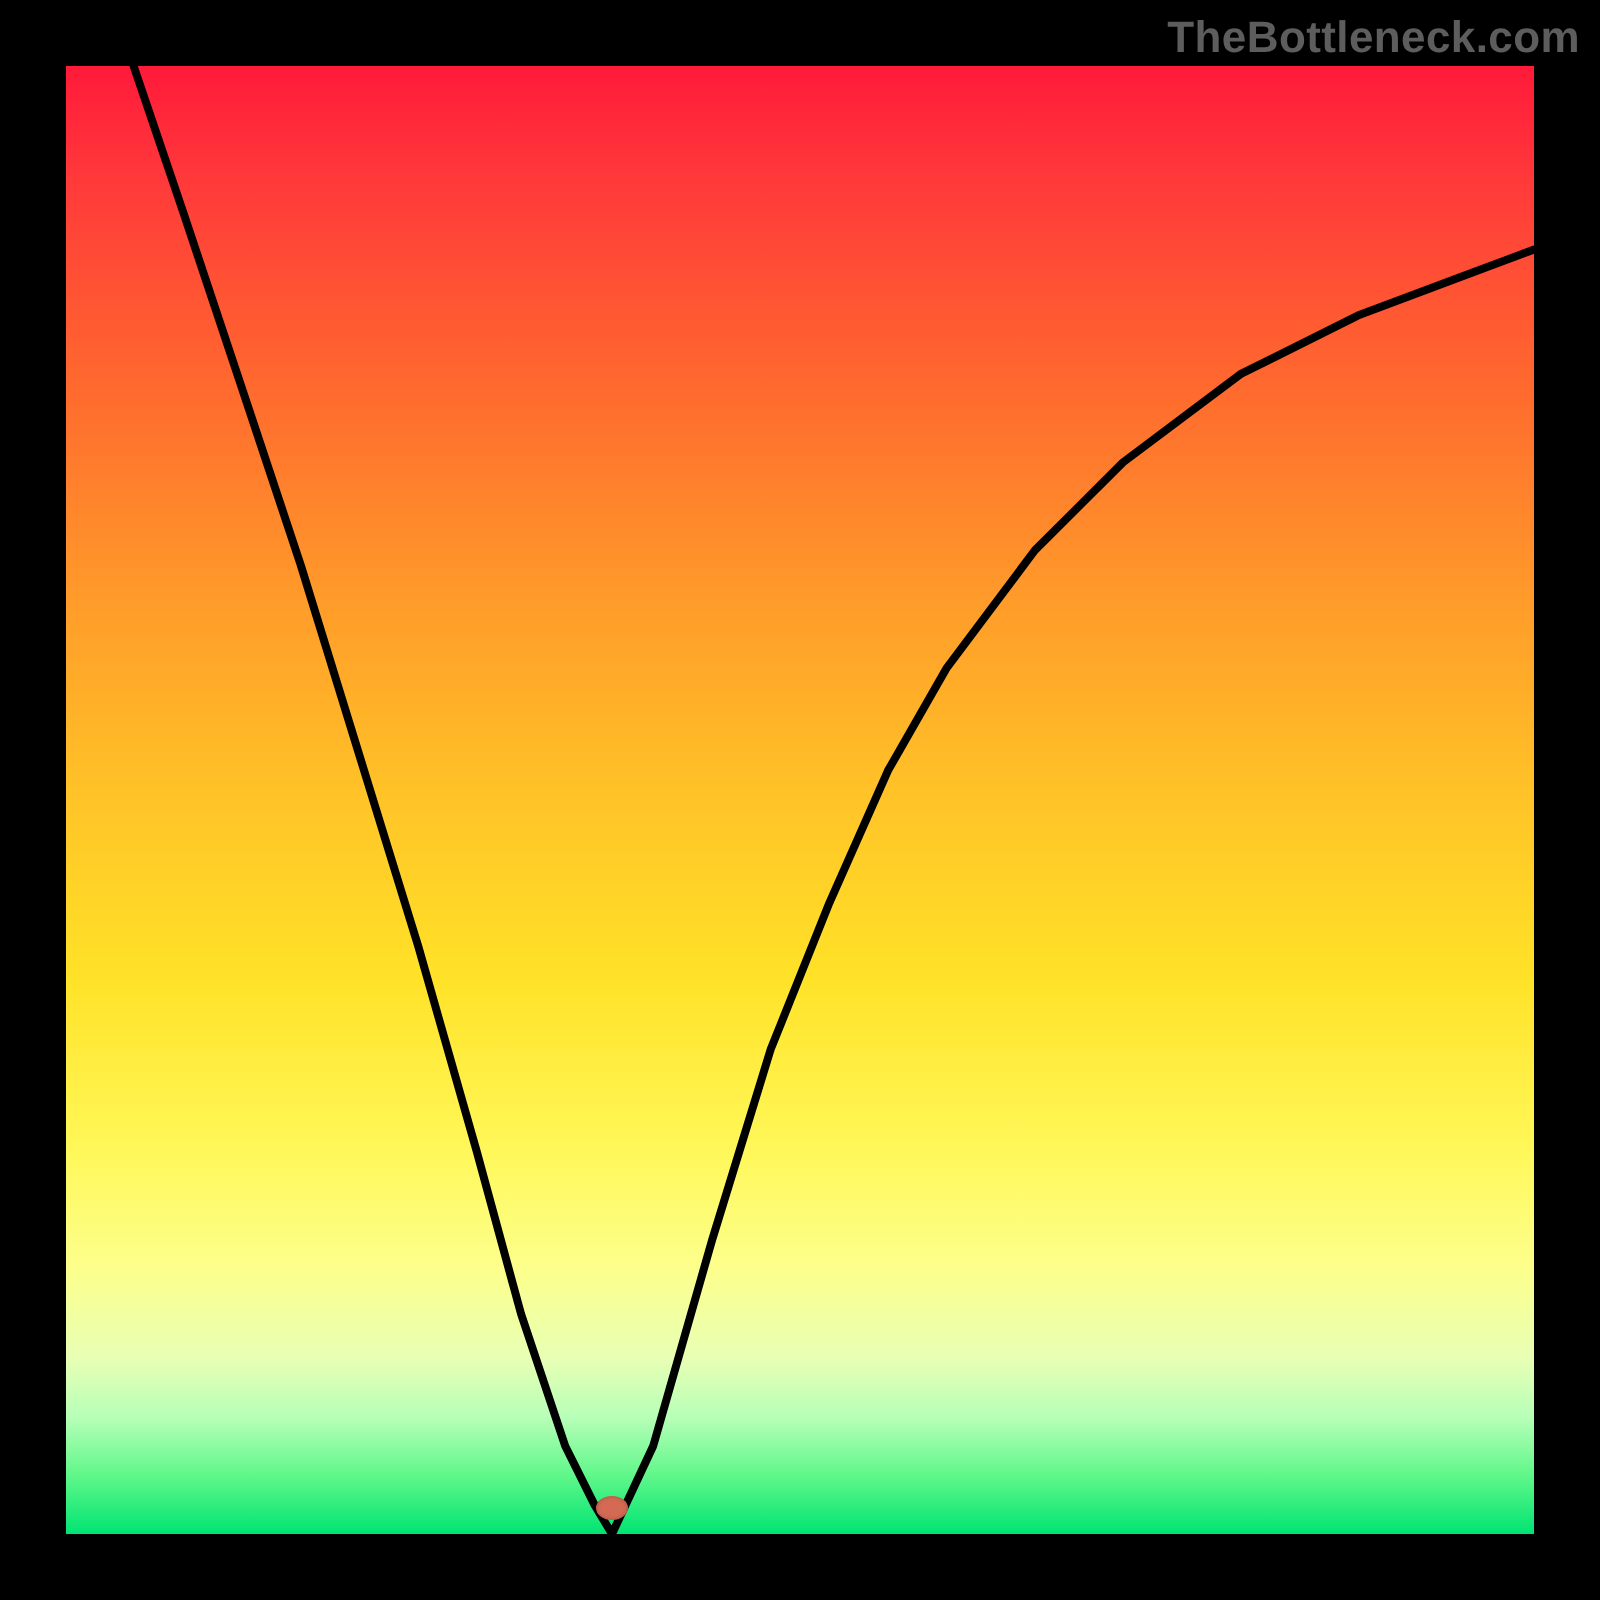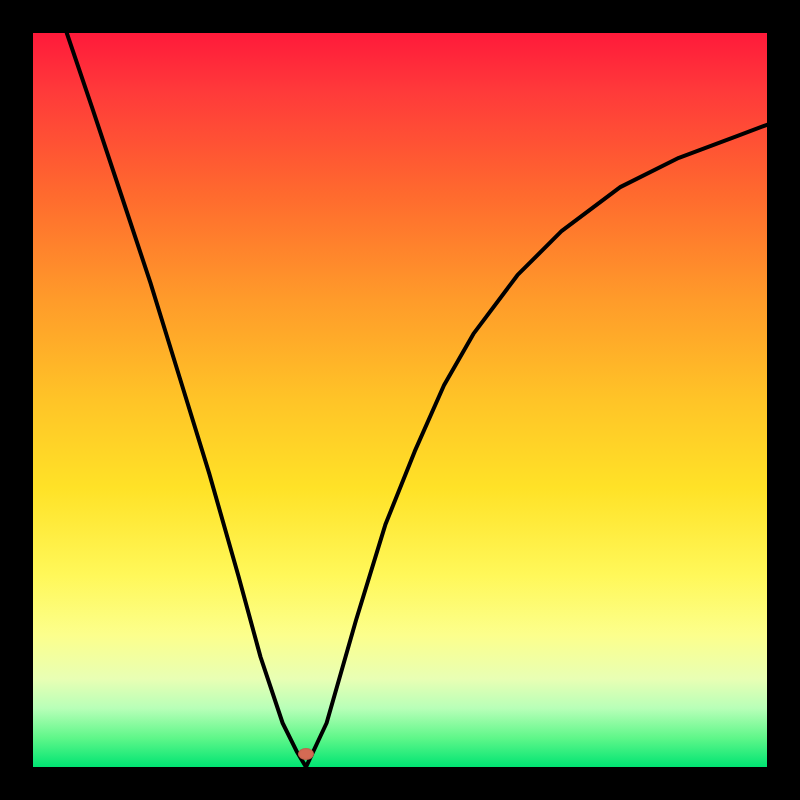--- a/index.html
+++ b/index.html
@@ -73,13 +73,14 @@
 
 <div class="frame">
   <div class="plot"></div>
 
   <svg class="curve" viewBox="0 0 734 734" preserveAspectRatio="none">
     <path id="curve-path" fill="none" stroke="#000000" stroke-width="4" stroke-linecap="round" stroke-linejoin="round" d="M 33.8 0.0 L 58.7 73.4 L 88.1 161.5 L 117.4 249.6 L 146.8 345.0 L 176.2 440.4 L 205.5 543.2 L 227.5 623.9 L 249.6 690.0 L 264.2 719.3 L 273.0 734.0 L 293.6 690.0 L 323.0 587.2 L 352.3 491.8 L 381.7 418.4 L 411.0 352.3 L 440.4 300.9 L 484.4 242.2 L 528.5 198.2 L 587.2 154.1 L 645.9 124.8 L 704.6 102.8 L 734.0 91.8"></path>
   </svg>
 
   <div class="marker" id="marker" style="left: 306.048px; top: 753.788px; background: rgb(212, 106, 84);"></div>
 
+  <div class="watermark">TheBottleneck.com</div>
 </div>
 
 </body></html>

